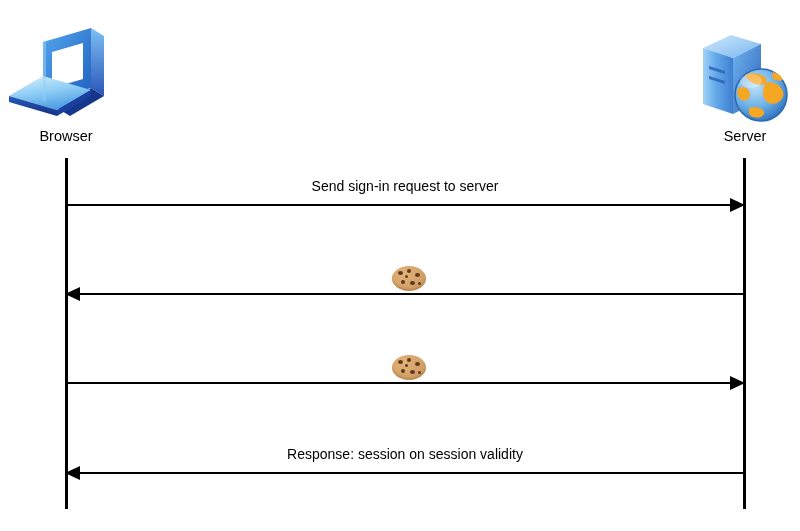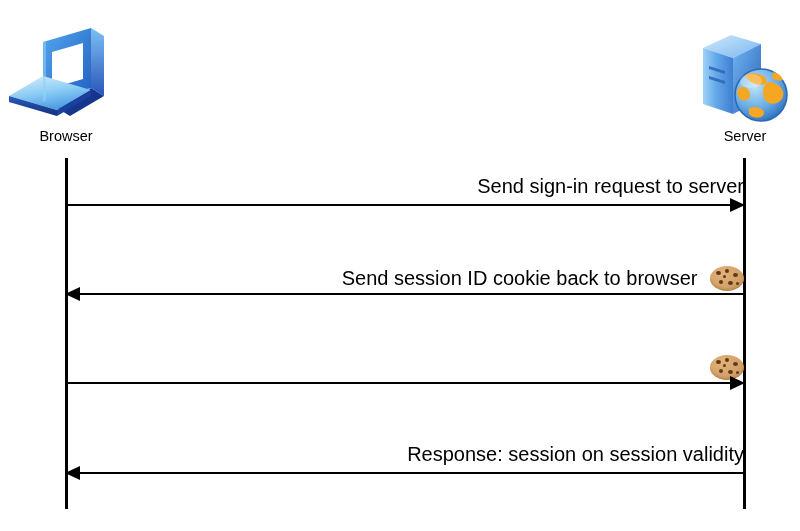--- a/index.html
+++ b/index.html
@@ -86,22 +86,22 @@
   .arrow-left .arrowhead {
     left: -1px;
     border-right: 15px solid #000000;
   }
 
   .msg-label {
     position: absolute;
     left: 0;
     top: -27px;
     width: 678px;
-    text-align: right;
-    font-size: 20px;
+    text-align: center;
+    font-size: 14px;
     line-height: 18px;
     white-space: nowrap;
     color: #000000;
   }
   .msg-label .cookie-wrap {
     display: inline-block;
     vertical-align: -6px;
     margin-left: 7px;
   }
 
@@ -224,21 +224,20 @@
   <div class="message arrow-right" style="top:204px;">
     <div class="msg-label">
       <span>Send sign-in request to server</span>
     </div>
     <div class="msg-line"></div>
     <div class="arrowhead"></div>
   </div>
 
   <div class="message arrow-left" style="top:293px;">
     <div class="msg-label">
-      <span>Send session ID cookie back to browser</span>
       <span class="cookie-wrap">
         <span class="cookie"><i></i><i></i><i></i><i></i><i></i><i></i><i></i></span>
       </span>
     </div>
     <div class="msg-line"></div>
     <div class="arrowhead"></div>
   </div>
 
   <div class="message arrow-right" style="top:382px;">
     <div class="msg-label">

